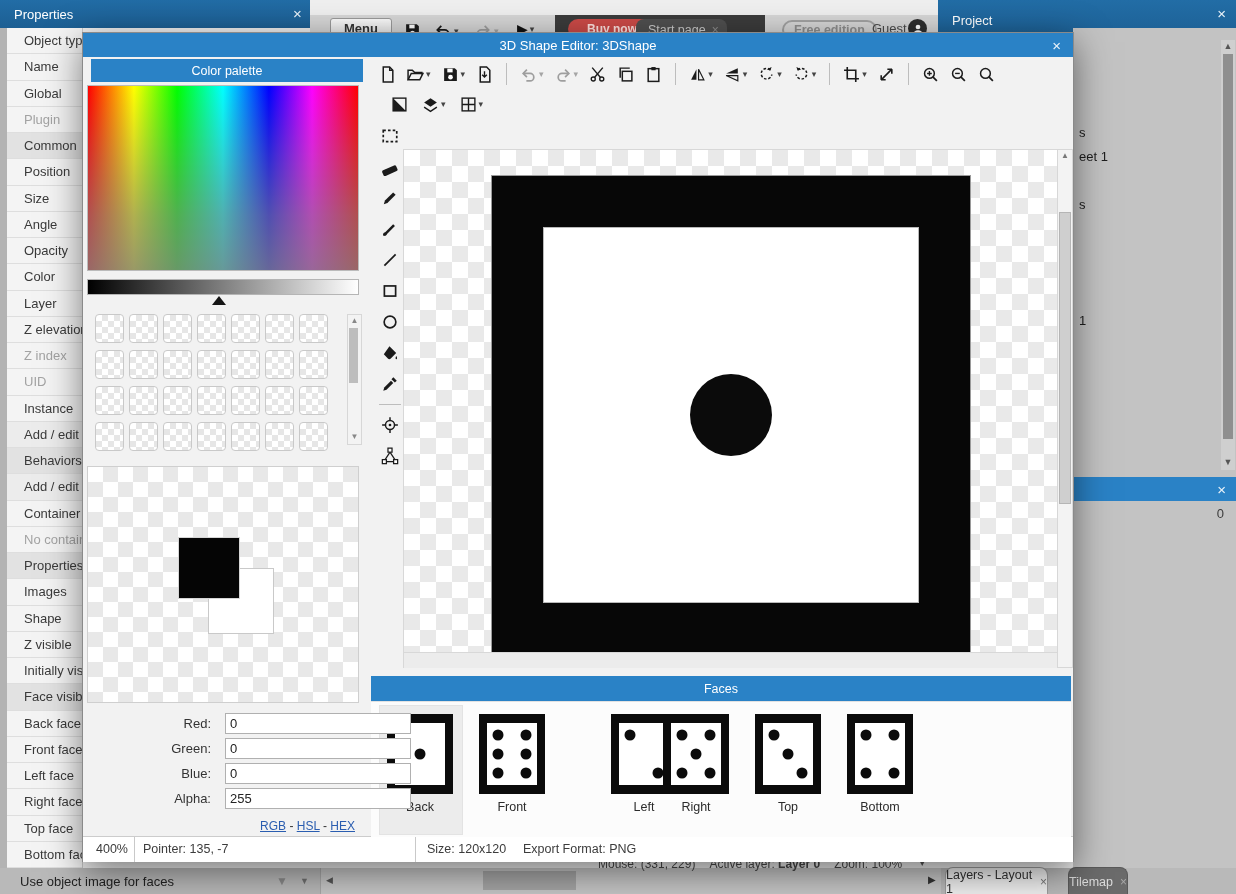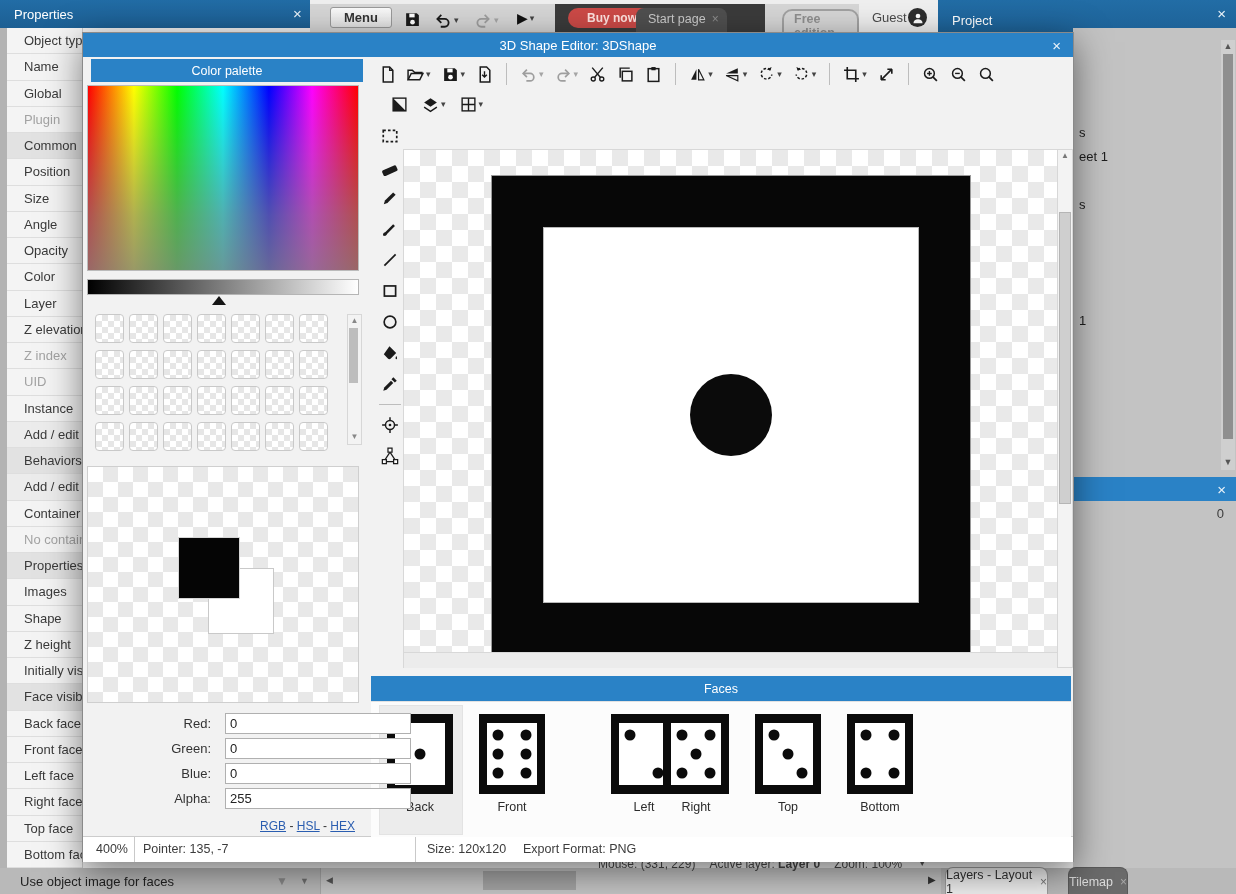--- a/index.html
+++ b/index.html
@@ -218,21 +218,21 @@
 </defs>
   </svg>
 
 <div id="screen">
 
   <div class="abs blue-title" style="left:0;top:0;width:310px;height:28px;background:linear-gradient(#226da6,#1c5f93);">
     <span style="margin-left:14px;">Properties</span>
     <span class="close-x" style="position:absolute;left:293px;top:6px;">×</span>
   </div>
 
-  <div class="abs" id="topbar-mid" style="left:310px;top:4px;width:549px;height:28px;">
+  <div class="abs" id="topbar-mid" style="left:310px;top:15px;width:628px;height:28px;">
     <div class="darkseg" style="left:245px;width:210px;background:#3b3b3b;"></div>
     <button class="menu-btn abs" style="left:20px;top:3px;">Menu</button>
     <span class="abs tbtn" style="left:92px;top:5px;">
         <svg class="ic" width="17" height="17">
           <use href="#i-save"></use>
         </svg>
       </span>
     <span class="abs tbtn" style="left:122px;top:5px;">
         <svg class="ic" width="18" height="18">
           <use href="#i-undo"></use>
@@ -284,21 +284,21 @@
       <div class="prow disabled"><span>UID</span></div>
       <div class="prow normal"><span>Instance</span></div>
       <div class="prow link"><span>Add / edit</span></div>
       <div class="prow group"><span>Behaviors</span></div>
       <div class="prow link"><span>Add / edit</span></div>
       <div class="prow normal"><span>Container</span></div>
       <div class="prow disabled"><span>No container</span></div>
       <div class="prow group"><span>Properties</span></div>
       <div class="prow normal"><span>Images</span></div>
       <div class="prow normal"><span>Shape</span></div>
-      <div class="prow normal"><span>Z height</span></div>
+      <div class="prow normal"><span>Z visible</span></div>
       <div class="prow normal"><span>Initially visible</span></div>
       <div class="prow group"><span>Face visibility</span></div>
       <div class="prow normal"><span>Back face</span></div>
       <div class="prow normal"><span>Front face</span></div>
       <div class="prow normal"><span>Left face</span></div>
       <div class="prow normal"><span>Right face</span></div>
       <div class="prow normal"><span>Top face</span></div>
       <div class="prow normal"><span>Bottom face</span></div>
     </div>
   <div class="abs" id="props-gutter"></div>

